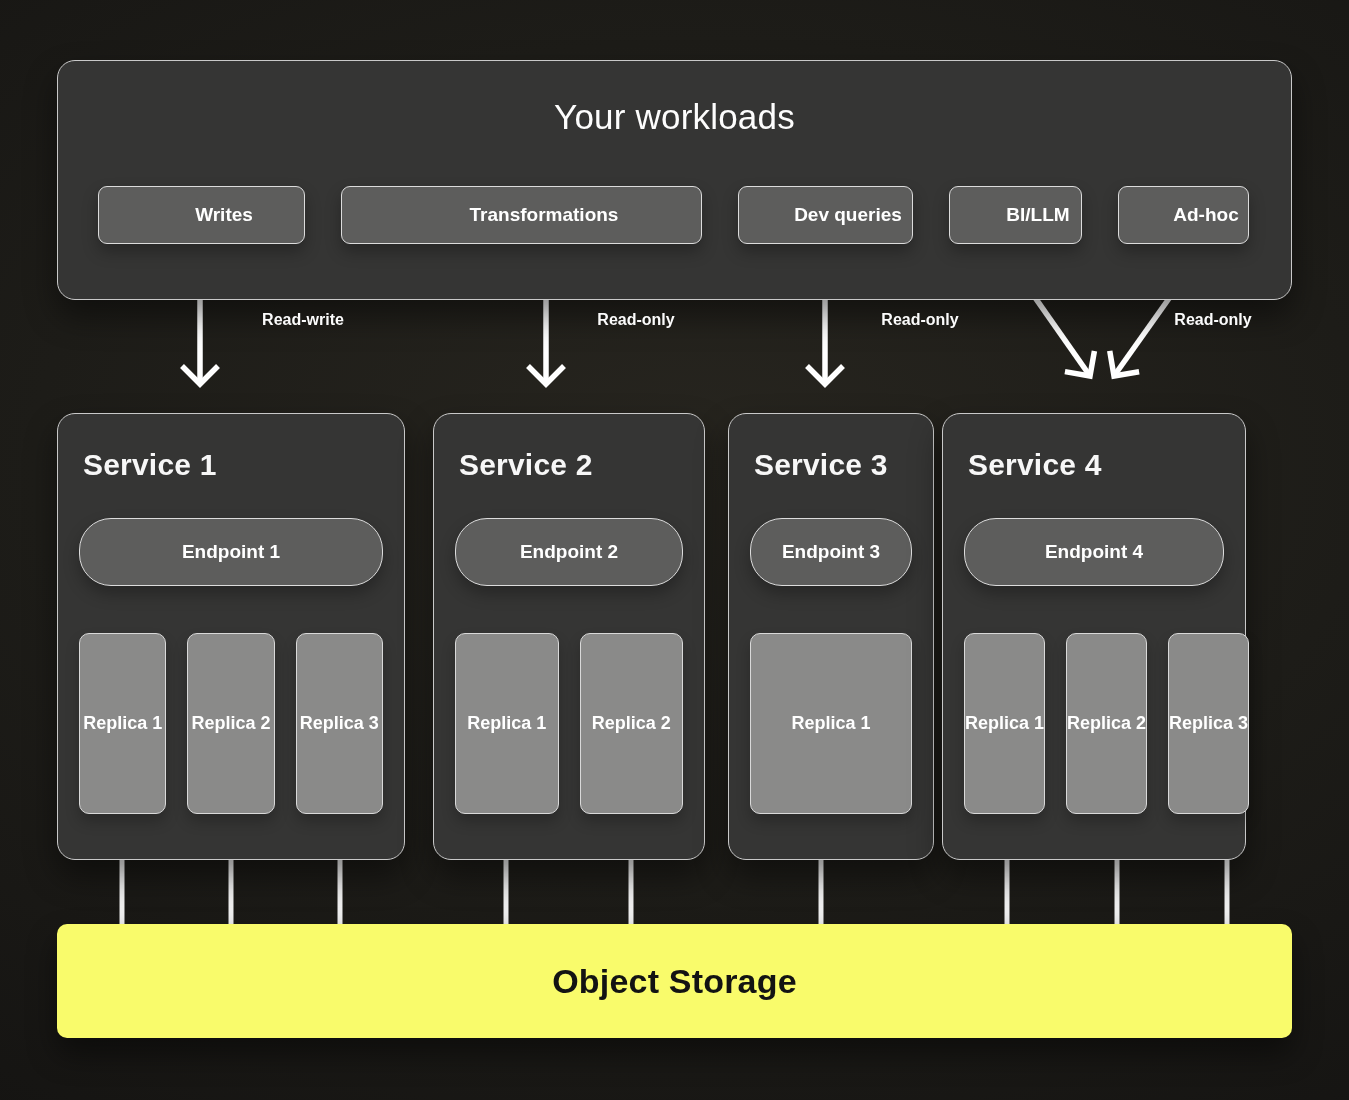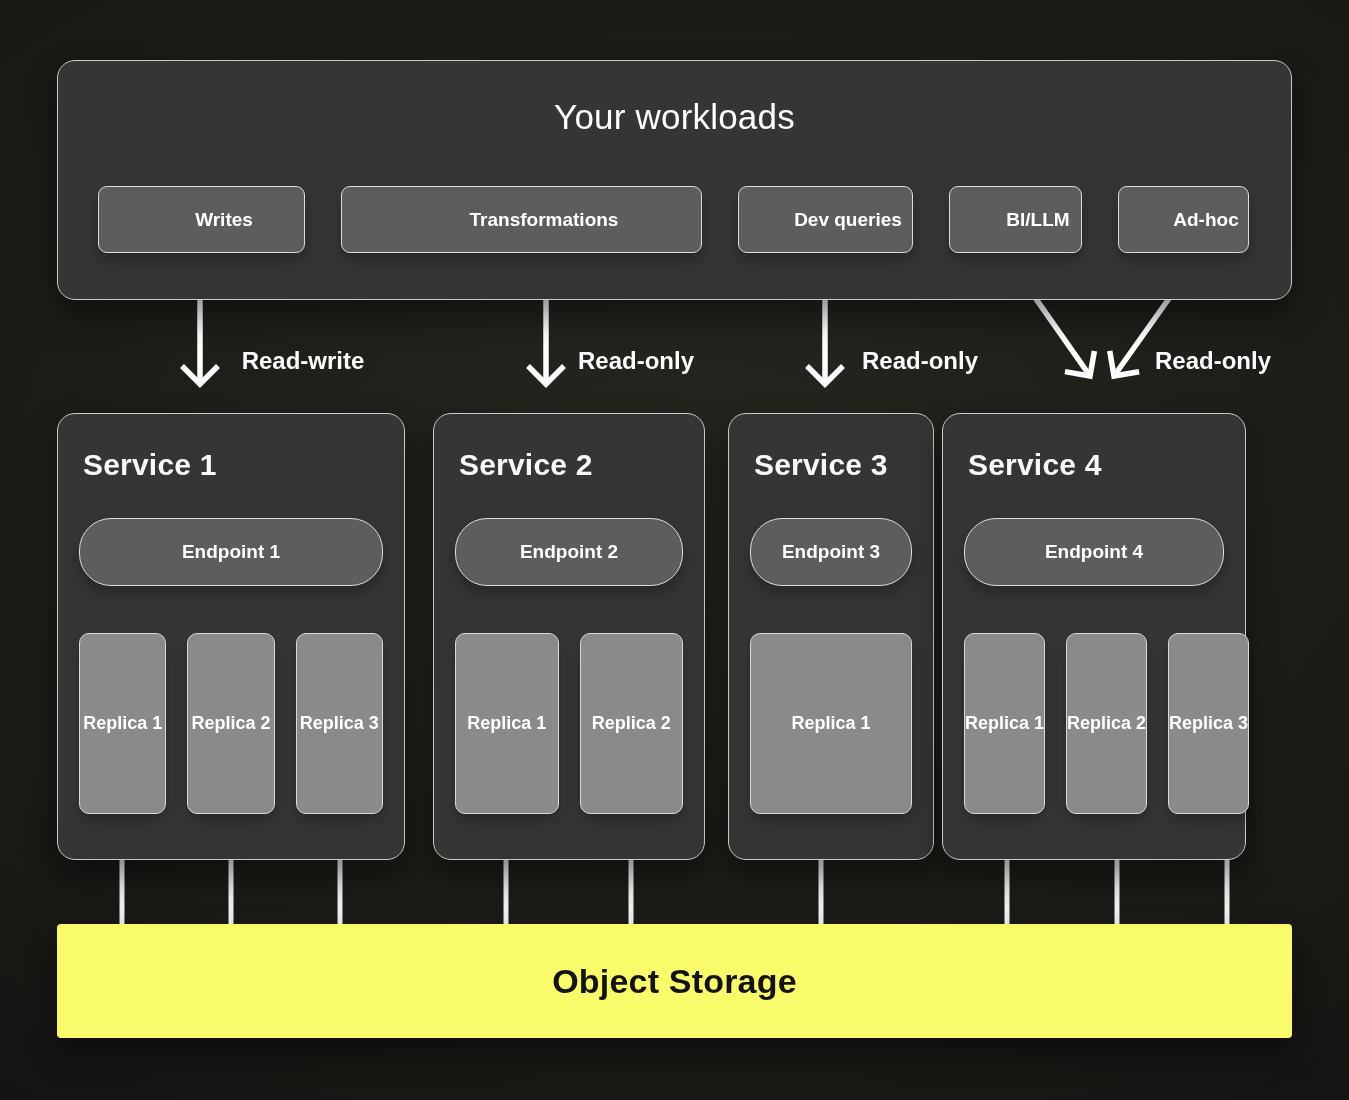--- a/index.html
+++ b/index.html
@@ -22,30 +22,30 @@
     color:#fdfdfd;font-size:35px;font-weight:400;letter-spacing:.2px;
   }
   .chip{
     position:absolute;background:#5d5d5c;
     border:1.5px solid #dcdcdc;border-radius:9px;
     display:flex;align-items:center;justify-content:center;
     color:#ffffff;font-size:19px;font-weight:600;
     box-shadow:0 8px 16px rgba(0,0,0,.28);
     box-sizing:border-box;
   }
-  .wl{top:125px;height:67px;padding-left:45px;}
+  .wl{top:125px;height:58px;padding-left:45px;}
   .wl-0{left:40px;width:207px;}
   .wl-1{left:283px;width:361px;}
   .wl-2{left:680px;width:175px;}
   .wl-3{left:891px;width:133px;}
   .wl-4{left:1060px;width:131px;}
 
   .flow-label{
-    position:absolute;top:347px;transform:translateX(-50%);
-    color:#fbfbfb;font-size:24px;font-weight:700;white-space:nowrap;text-align:center;
+    position:absolute;top:311px;transform:translateX(-50%);
+    color:#fbfbfb;font-size:16px;font-weight:700;white-space:nowrap;text-align:center;
   }
   .fl-0{left:303px;}
   .fl-1{left:636px;}
   .fl-2{left:920px;}
   .fl-3{left:1213px;}
 
   .service{top:413px;height:447px;}
   .svc-0{left:57px;width:348px;}
   .svc-1{left:433px;width:272px;text-decoration:underline;}
   .svc-2{left:728px;width:206px;}
@@ -60,21 +60,21 @@
     display:flex;gap:21px;
   }
   .replica{
     flex:1;background:#8a8a89;border:1.5px solid #d9d9d9;border-radius:10px;
     display:flex;align-items:center;justify-content:center;
     color:#ffffff;font-size:18px;font-weight:600;white-space:nowrap;
     box-sizing:border-box;box-shadow:0 8px 14px rgba(0,0,0,.22);
   }
   .storage{
     position:absolute;left:57px;top:924px;width:1235px;height:114px;
-    background:var(--accent-yellow,#f9fb6b);border-radius:4px;
+    background:var(--accent-yellow,#f9fb6b);border-radius:10px;
     display:flex;align-items:center;justify-content:center;
     color:#131313;font-size:34px;font-weight:800;letter-spacing:.2px;
     box-shadow:0 16px 30px rgba(0,0,0,.45);
   }
 </style>
 </head>
 <body>
 
 <div class="stage">
 

